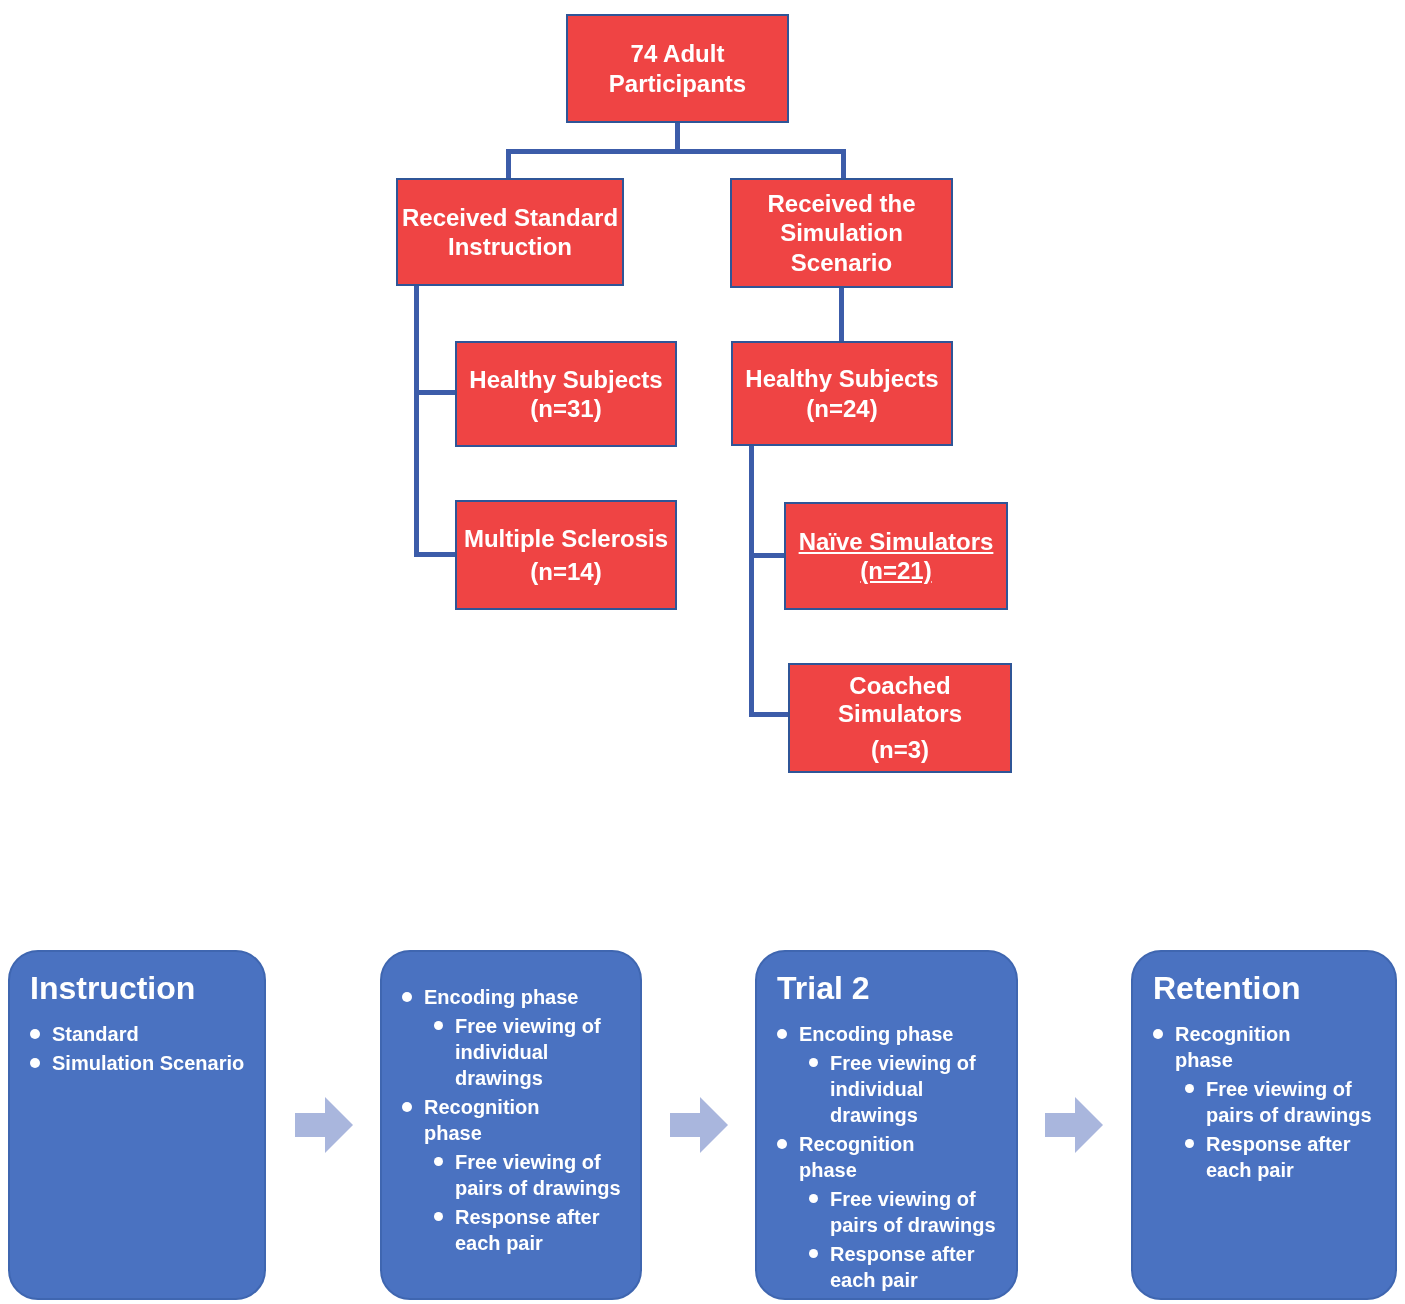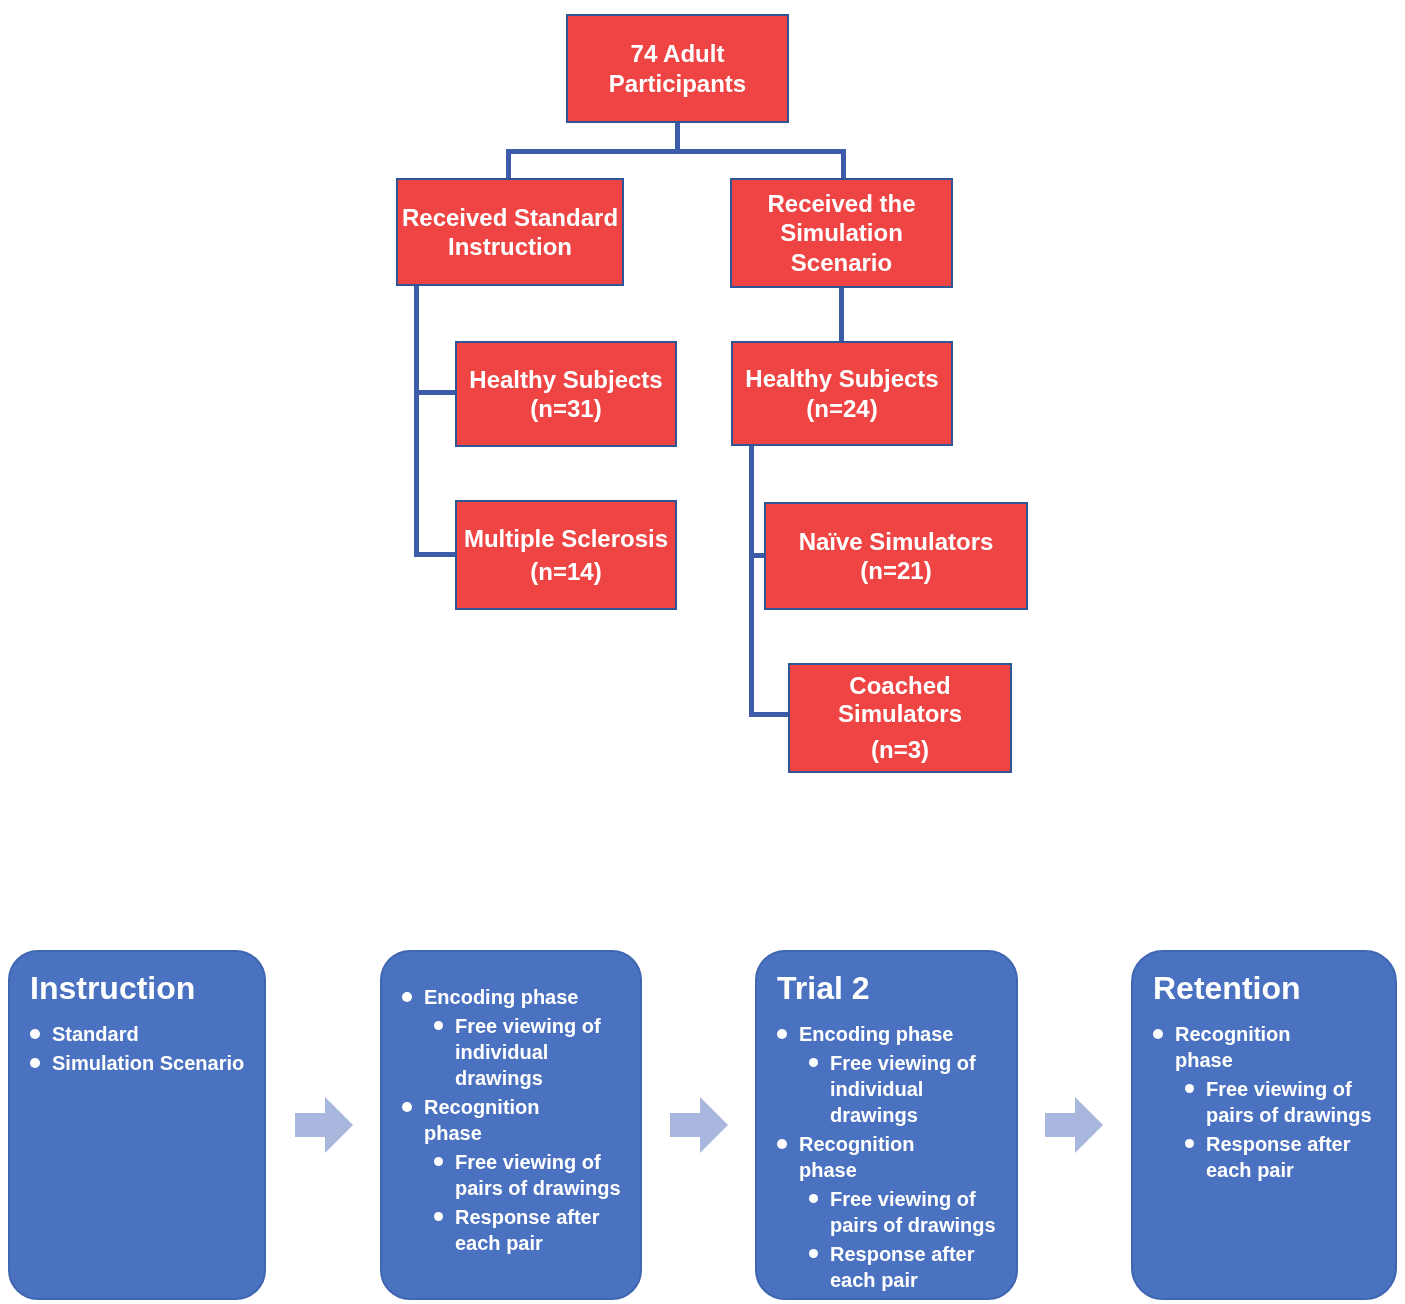--- a/index.html
+++ b/index.html
@@ -83,21 +83,21 @@
     <div class="tnode" style="left:455px; top:500px; width:222px; height:110px;">
       <div>Multiple Sclerosis</div>
       <div class="nval-tight">(n=14)</div>
     </div>
 
     <div class="tnode" style="left:731px; top:341px; width:222px; height:105px;">
       <div>Healthy Subjects</div>
       <div class="nval-gap">(n=24)</div>
     </div>
 
-    <div class="tnode" style="left:764px; top:502px; width:264px; height:108px;">
+    <div class="tnode" style="left:784px; top:502px; width:224px; height:108px;text-decoration:underline;">
       <div>Naïve Simulators</div>
       <div class="nval-gap">(n=21)</div>
     </div>
 
     <div class="tnode" style="left:788px; top:663px; width:224px; height:110px; line-height:1.18;">
       <div>Coached</div>
       <div>Simulators</div>
       <div class="nval-s">(n=3)</div>
     </div>
 
@@ -163,21 +163,21 @@
             <span class="dot"></span>
             <span class="btext">Free viewing of pairs of drawings</span>
           </div>
         <div class="brow lvl2">
             <span class="dot"></span>
             <span class="btext">Response after each pair</span>
           </div>
       </div>
     </div>
 
-    <div class="stage" style="left:1131px; width:266px;border-radius:32px;">
+    <div class="stage" style="left:1131px; width:266px;">
       <div class="stage-title">Retention</div>
       <div class="bullets">
         <div class="brow">
             <span class="dot"></span>
             <span class="btext">Recognition phase</span>
           </div>
         <div class="brow lvl2">
             <span class="dot"></span>
             <span class="btext">Free viewing of pairs of drawings</span>
           </div>

